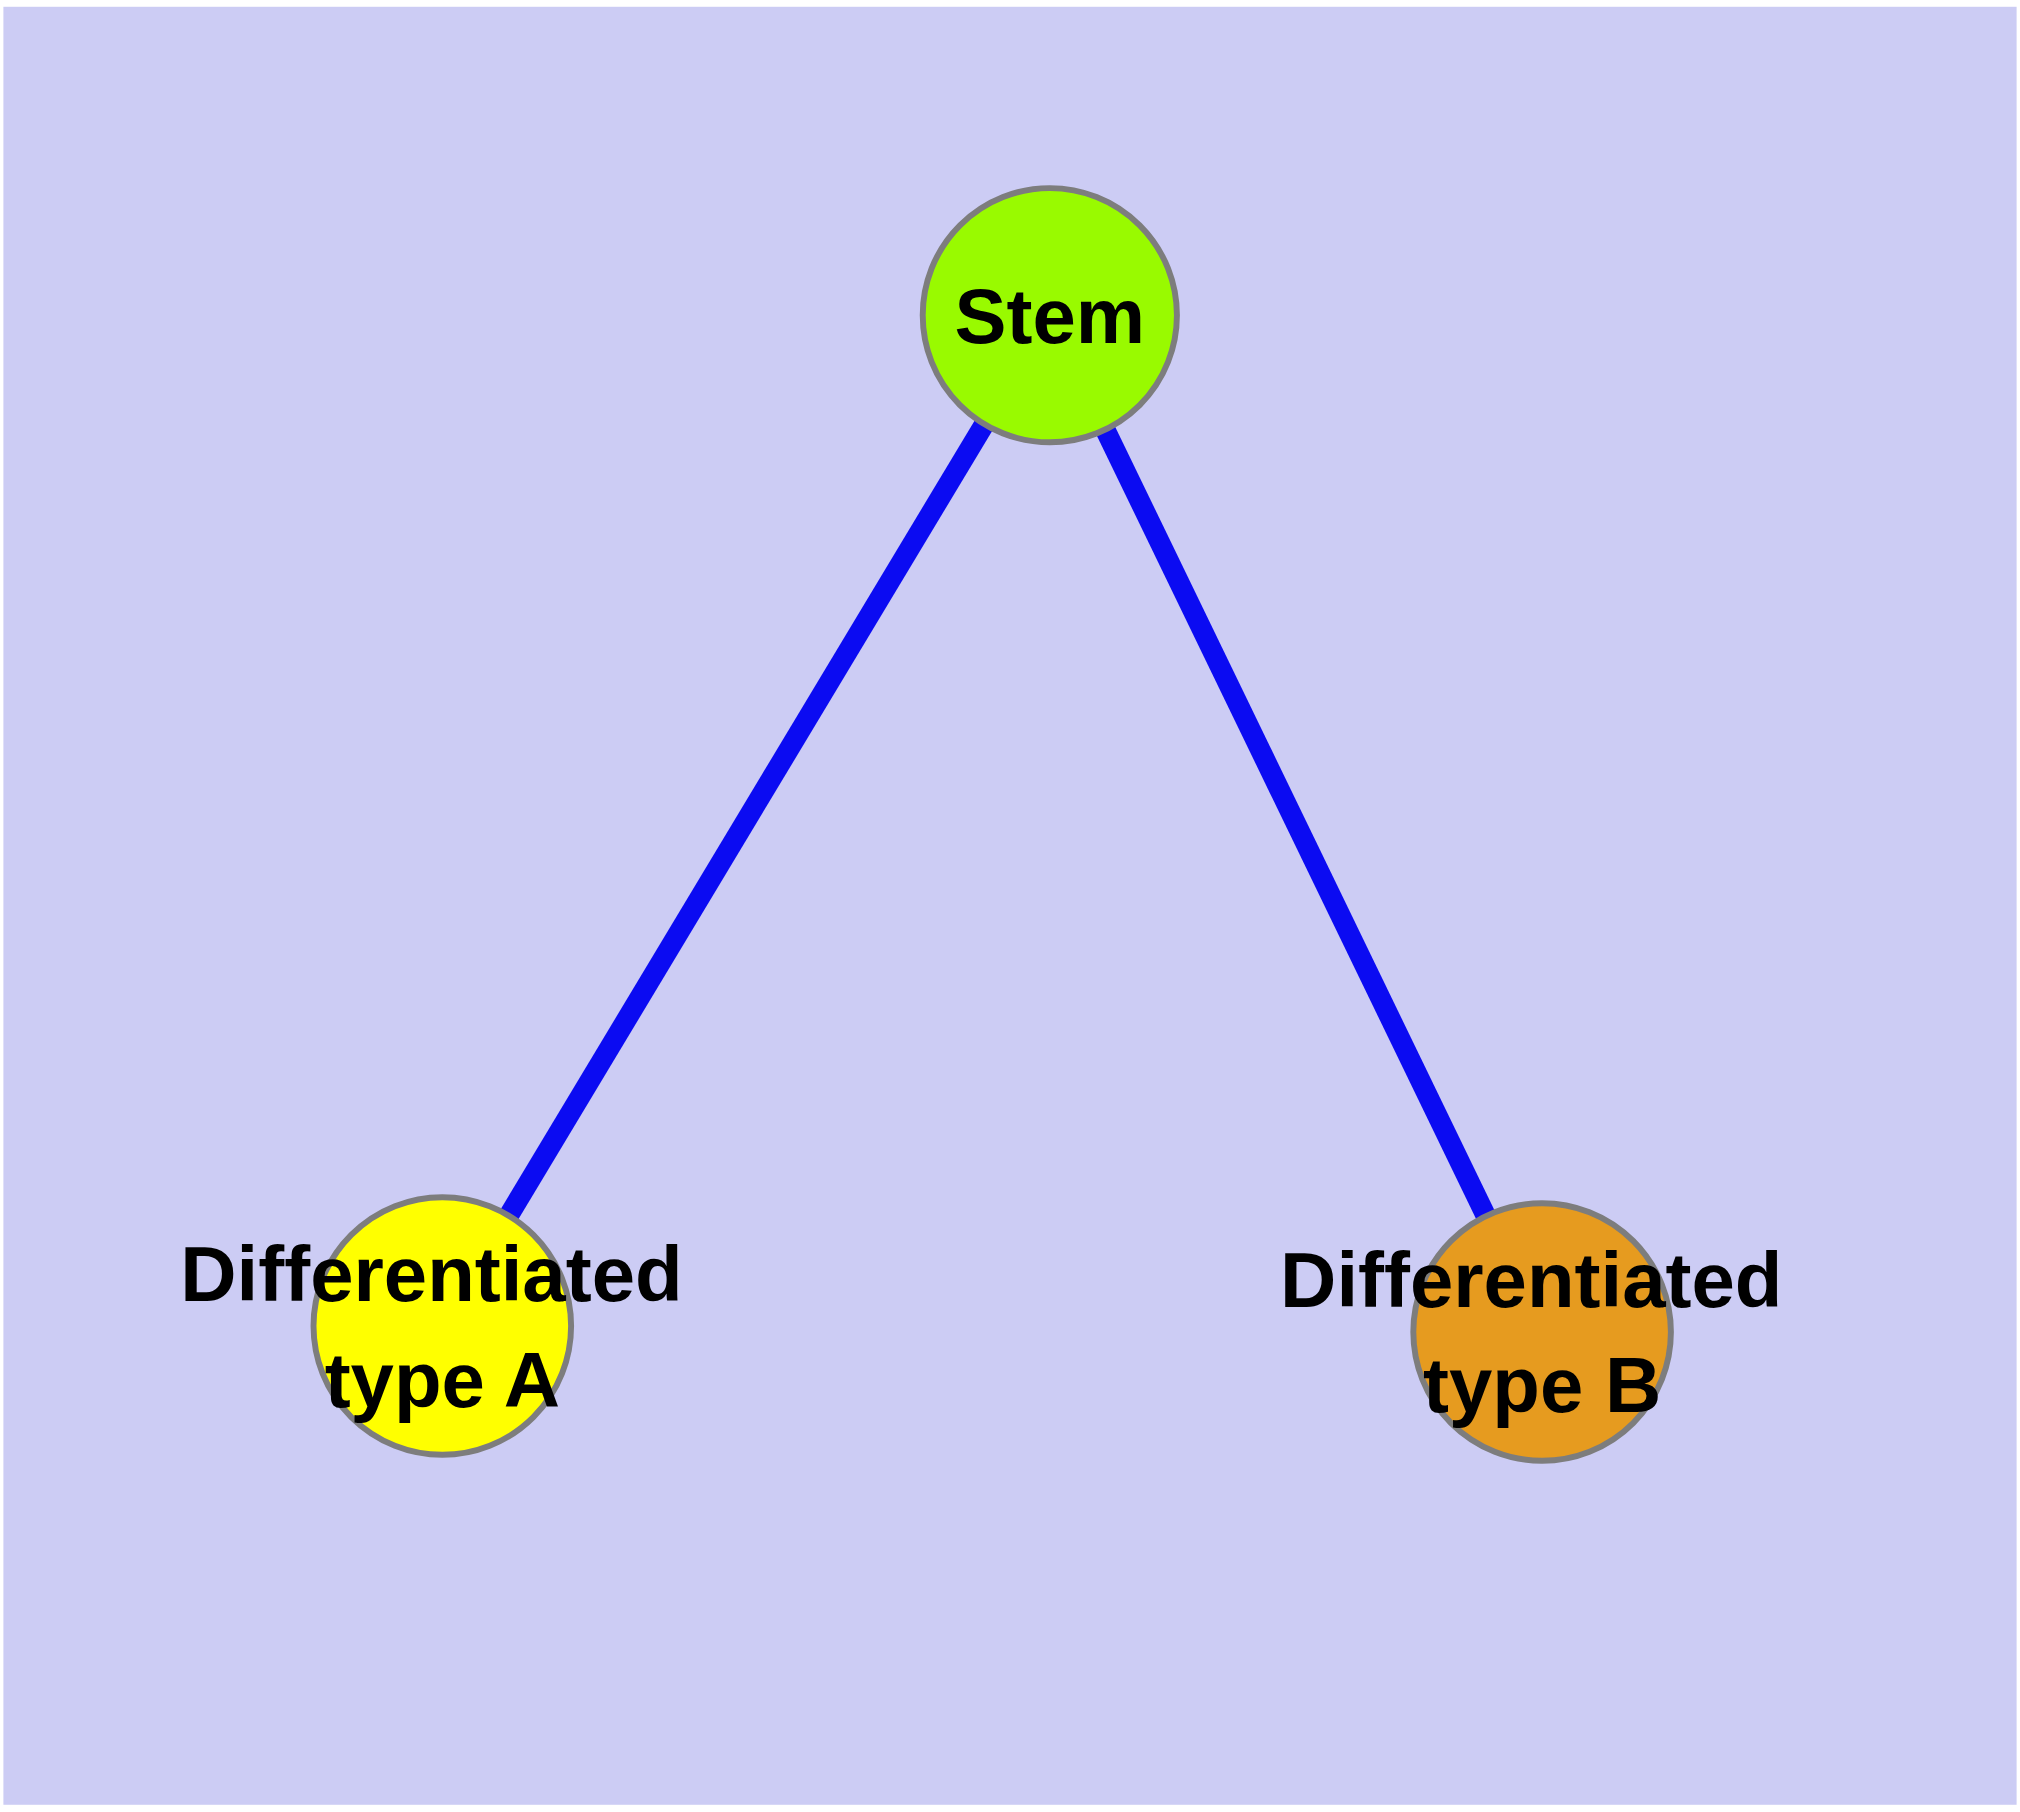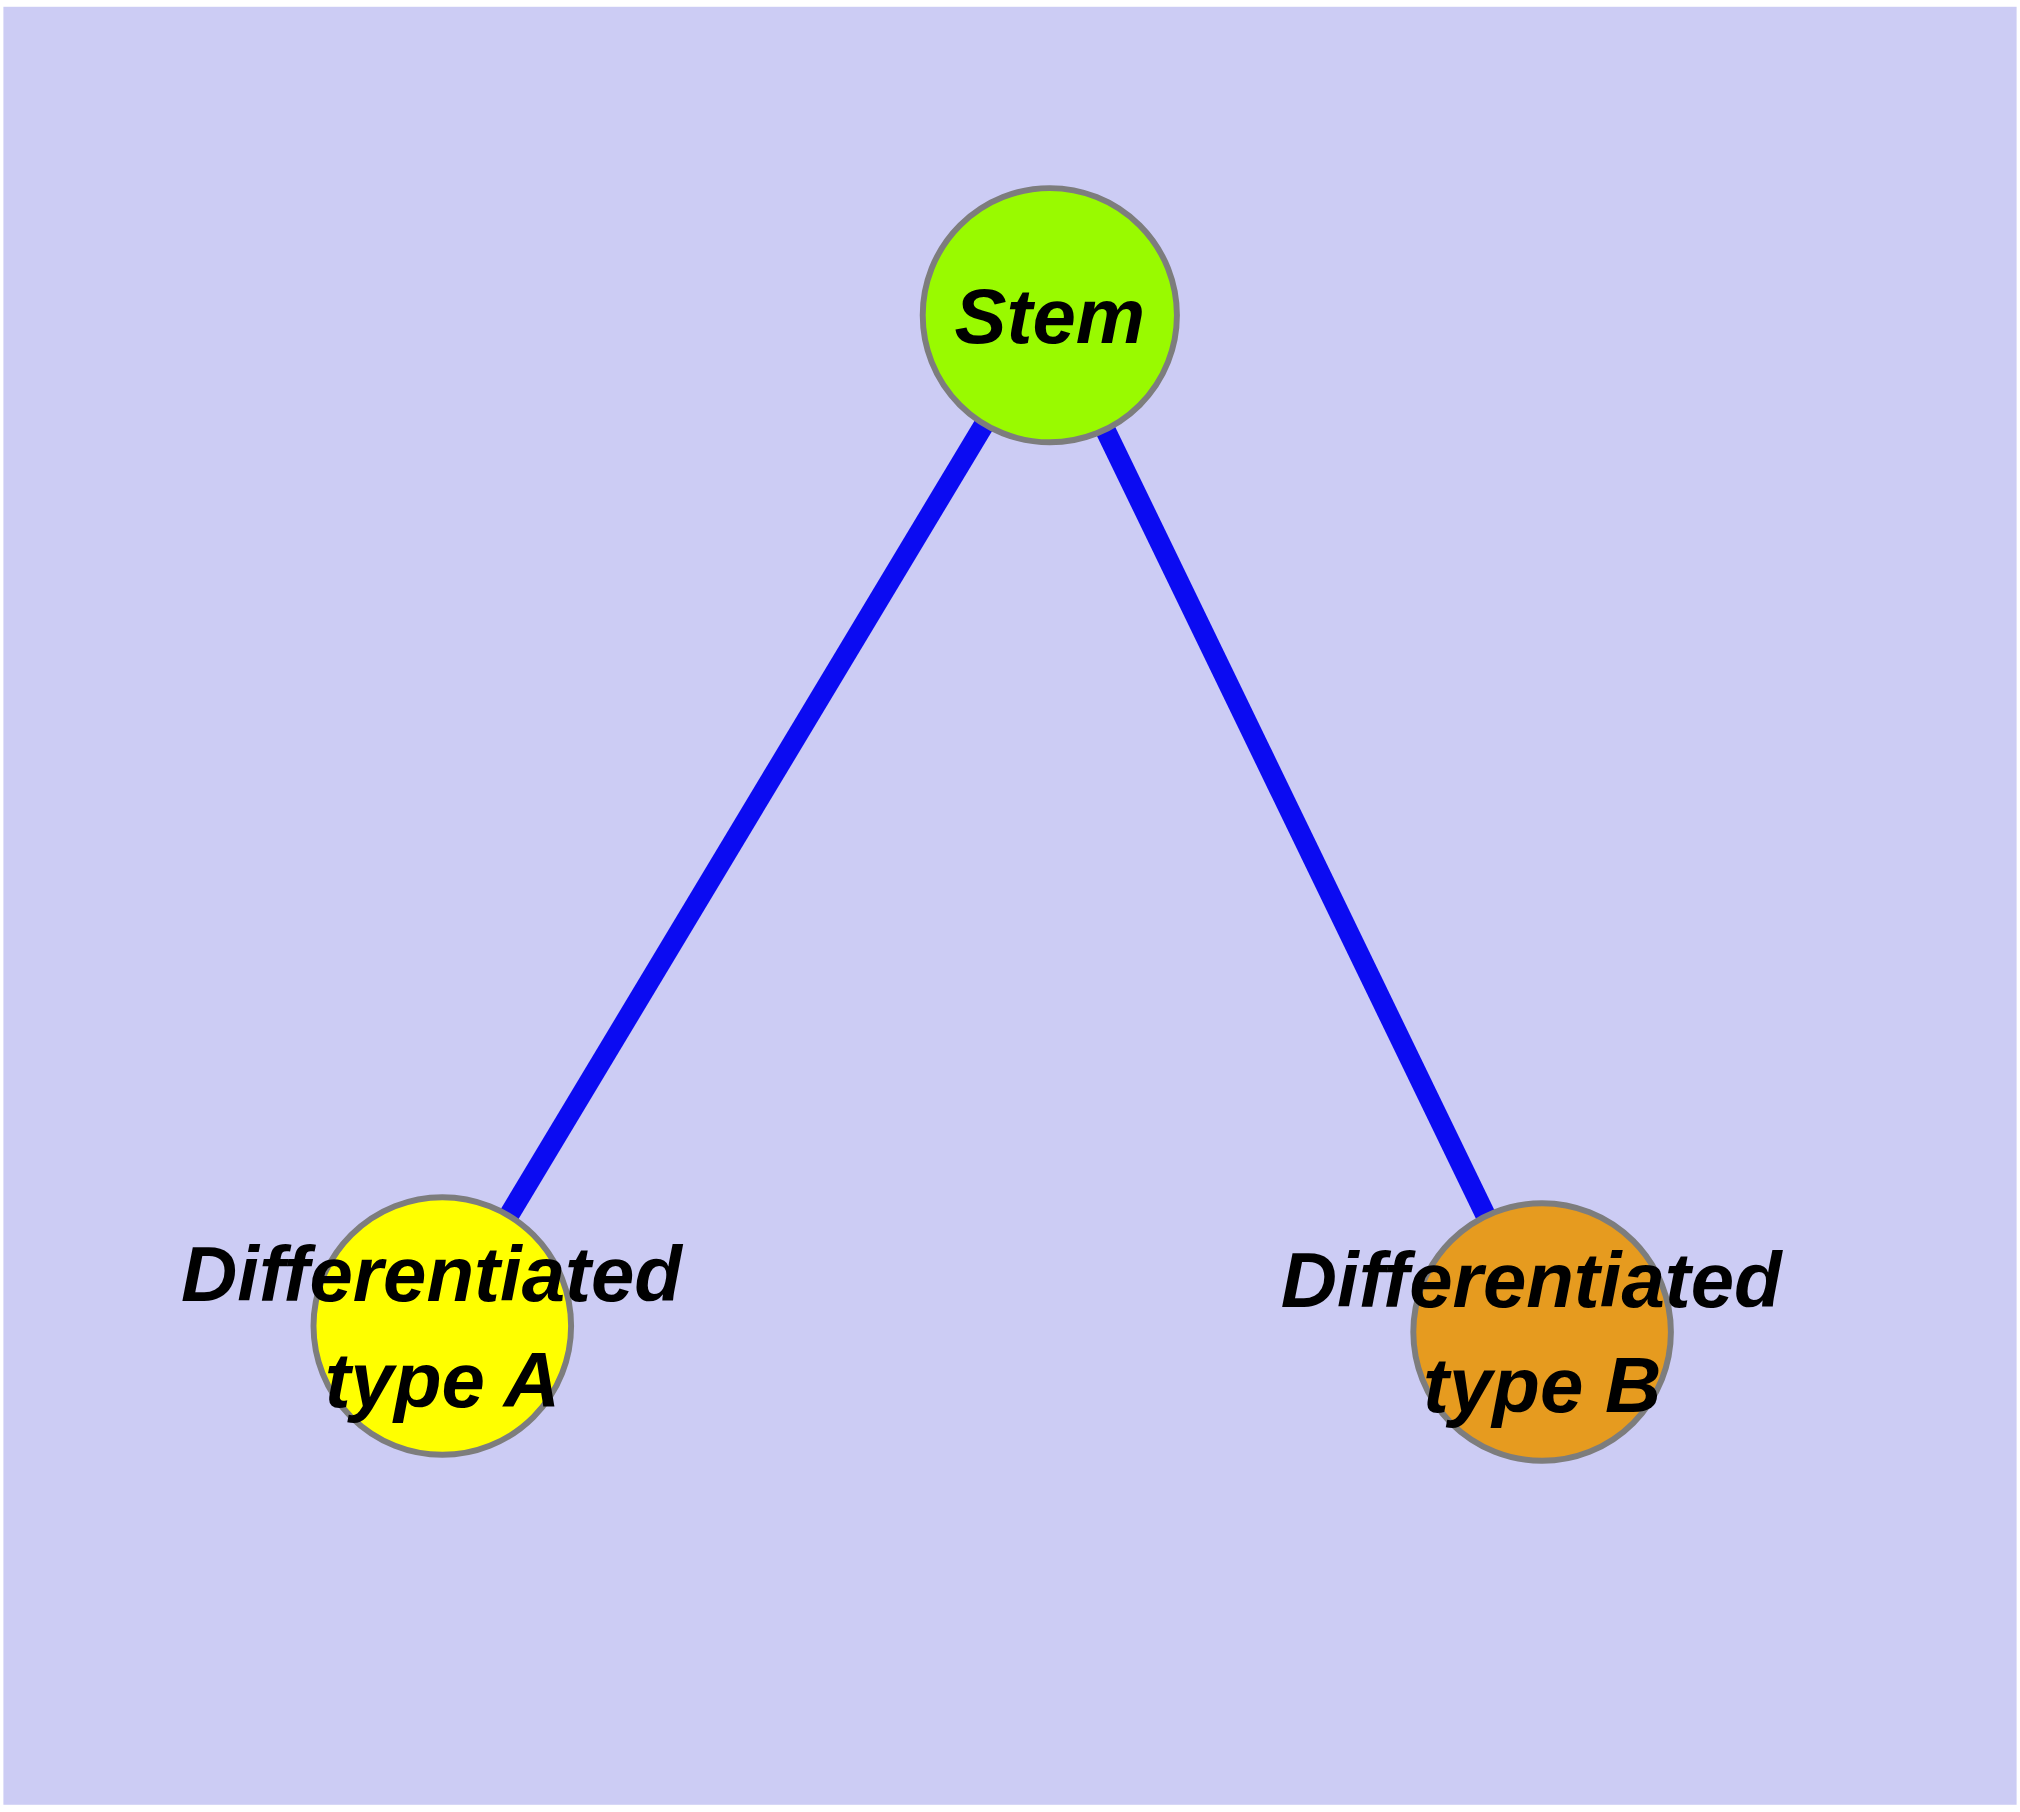--- a/index.html
+++ b/index.html
@@ -8,21 +8,20 @@
     background: #ffffff;
     width: 100%;
     height: 100%;
   }
   .figure-wrap {
     width: 100%;
     height: 100vh;
     display: flex;
     align-items: flex-start;
     justify-content: flex-start;
-    font-style: italic;
   }
   svg.graph {
     display: block;
     width: 100%;
     height: auto;
     max-height: 100vh;
     background: #ffffff;
   }
   .edge {
     stroke-width: 24;

